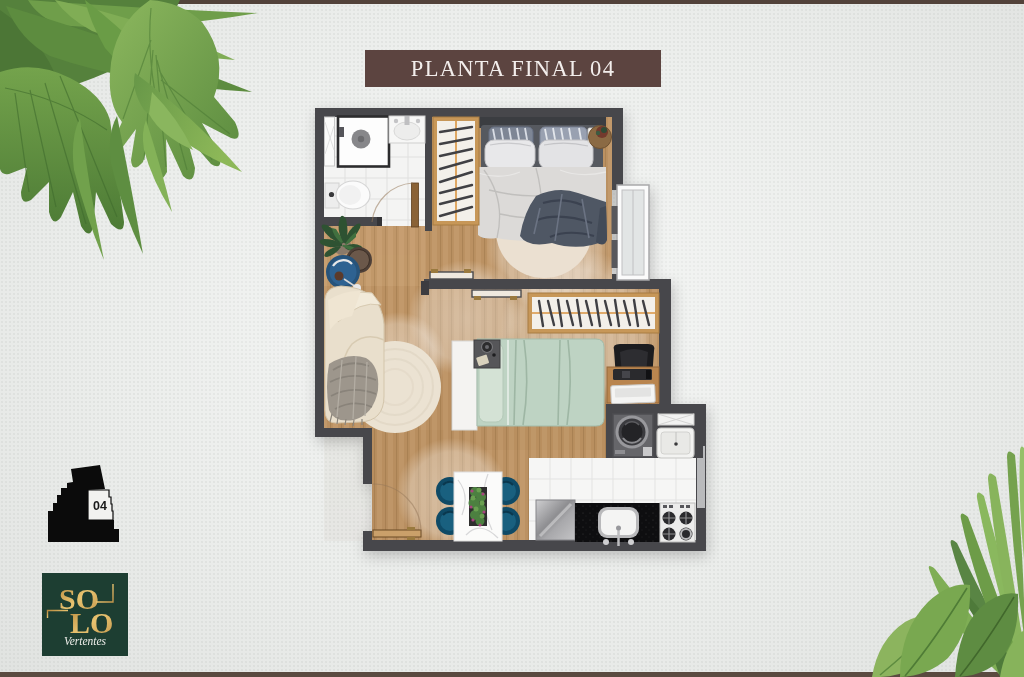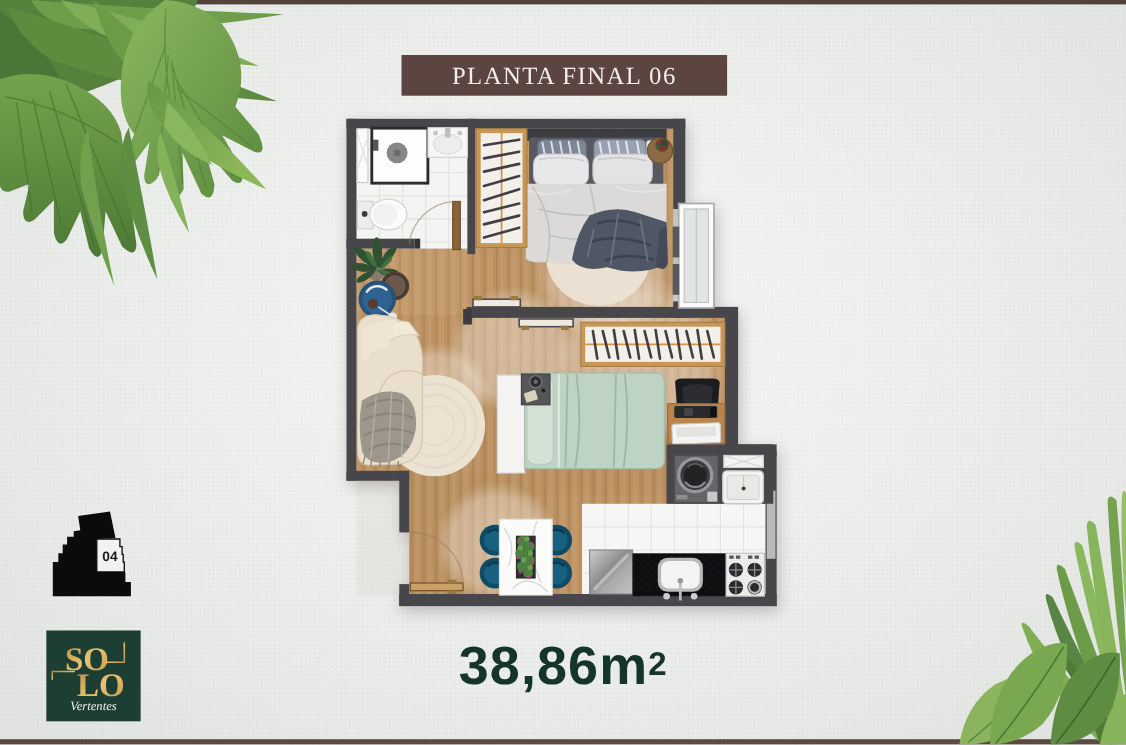--- a/index.html
+++ b/index.html
@@ -26,23 +26,22 @@
 <div class="page">
 
   <div class="bg-dots"></div>
 
   <div class="bg-shade"></div>
 
   <div class="strip top"></div>
 
   <div class="strip bottom"></div>
 
-  <div class="banner">PLANTA FINAL 06</div>
-
-  <div class="area">38,86m<sup>2</sup></div>
+  <div class="banner">PLANTA FINAL 04</div>
+
 
   <svg class="plan" style="left:308px;top:100px;filter:drop-shadow(2px 5px 7px rgba(110,110,110,0.4))" width="408" height="460" viewBox="308 100 408 460">
     <defs>
       <linearGradient id="steel" x1="0" y1="0" x2="1" y2="1">
         <stop offset="0" stop-color="#cfcfd1"></stop>
           <stop offset="0.45" stop-color="#8e8e91"></stop>
         <stop offset="0.6" stop-color="#a8a8ab"></stop>
           <stop offset="1" stop-color="#c4c4c6"></stop>
       </linearGradient>
       <radialGradient id="lightspot" cx="0.5" cy="0.5" r="0.5">

